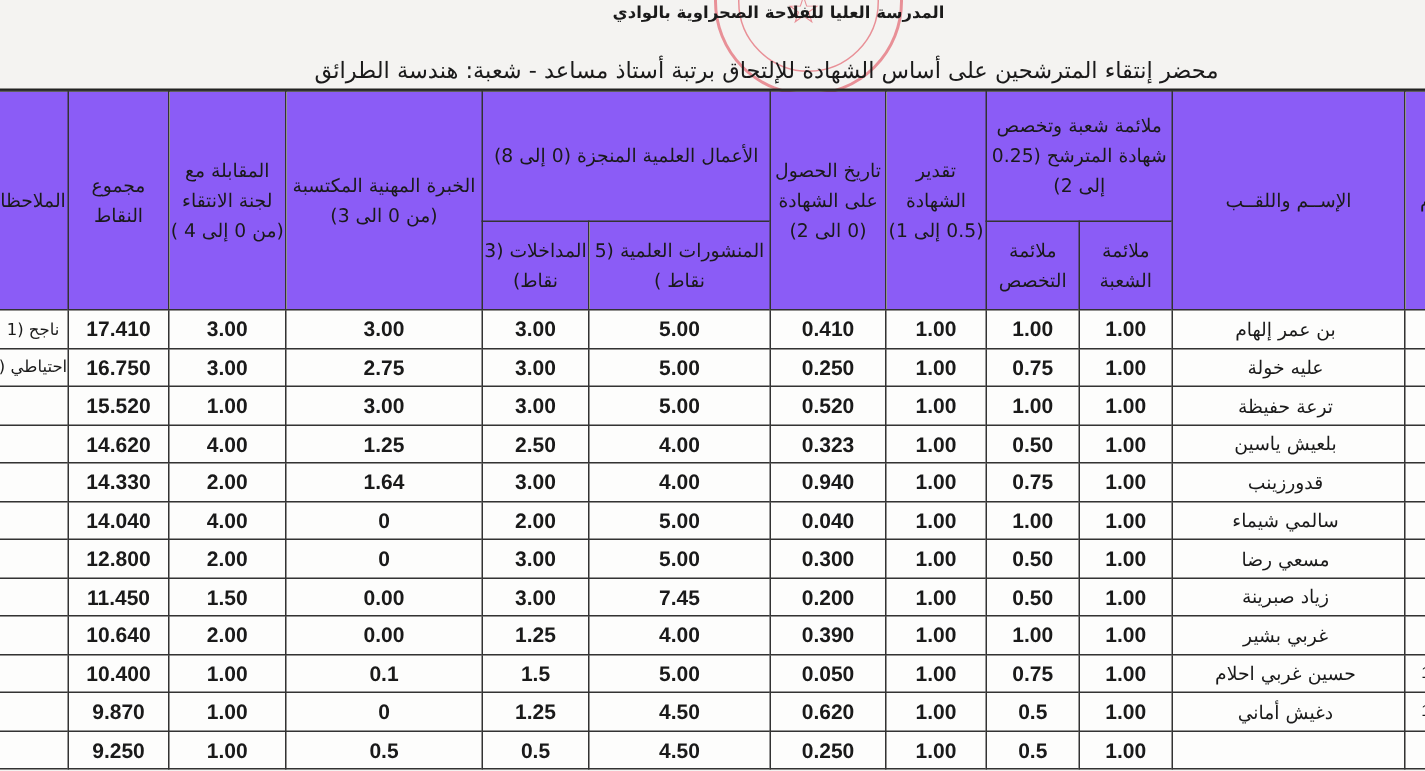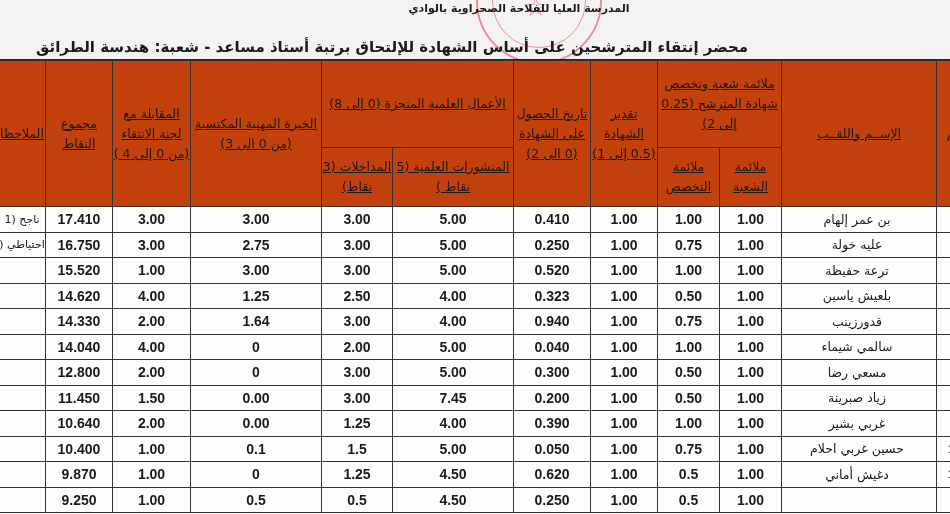--- a/index.html
+++ b/index.html
@@ -19,36 +19,36 @@
   }
   .stamp-star {
     position: absolute; left: 46px; top: 54px; color: #e5707a; font-size: 26px; line-height: 1;
   }
   .title1 {
     position: absolute; top: 2px; left: 0; width: 950px; text-align: center;
     font-size: 11px; font-weight: bold; direction: rtl; letter-spacing: 0;
   }
   .title1 span { position: relative; left: 44px; }
   .title2 {
-    position: absolute; top: 38px; left: 0; width: 950px; text-align: left;
-    font-size: 15px; font-weight: bold; direction: rtl;
+    position: absolute; top: 38px; left: 0; width: 950px; text-align: center;
+    font-size: 15px; font-weight: normal; direction: rtl;
   }
   .title2 span { position: relative; left: 36px; }
   table {
     position: absolute; top: 60px; left: -2px;
     border-collapse: collapse; table-layout: fixed; direction: rtl;
     width: 966px;
   }
   td, th {
     border: 1.5px solid #333; text-align: center; vertical-align: middle;
     padding: 0; overflow: hidden; white-space: nowrap;
   }
   th {
     font-weight: normal; font-size: 12.5px; line-height: 20px;
-    background: #c2410c; white-space: normal; text-decoration: underline;
+    background: #8b5cf6; white-space: normal;
   }
   thead tr.h1 th { height: 86px; }
   thead tr.h2 th { height: 58px; }
   tbody td {
     height: 24.5px; font-family: "Liberation Sans", sans-serif; font-weight: bold;
     font-size: 14px; background: #fdfdfc;
   }
   tbody td.name {
     text-align: center; padding-right: 4px; font-family: "DejaVu Sans", sans-serif;
     font-weight: normal; font-size: 12.5px;

